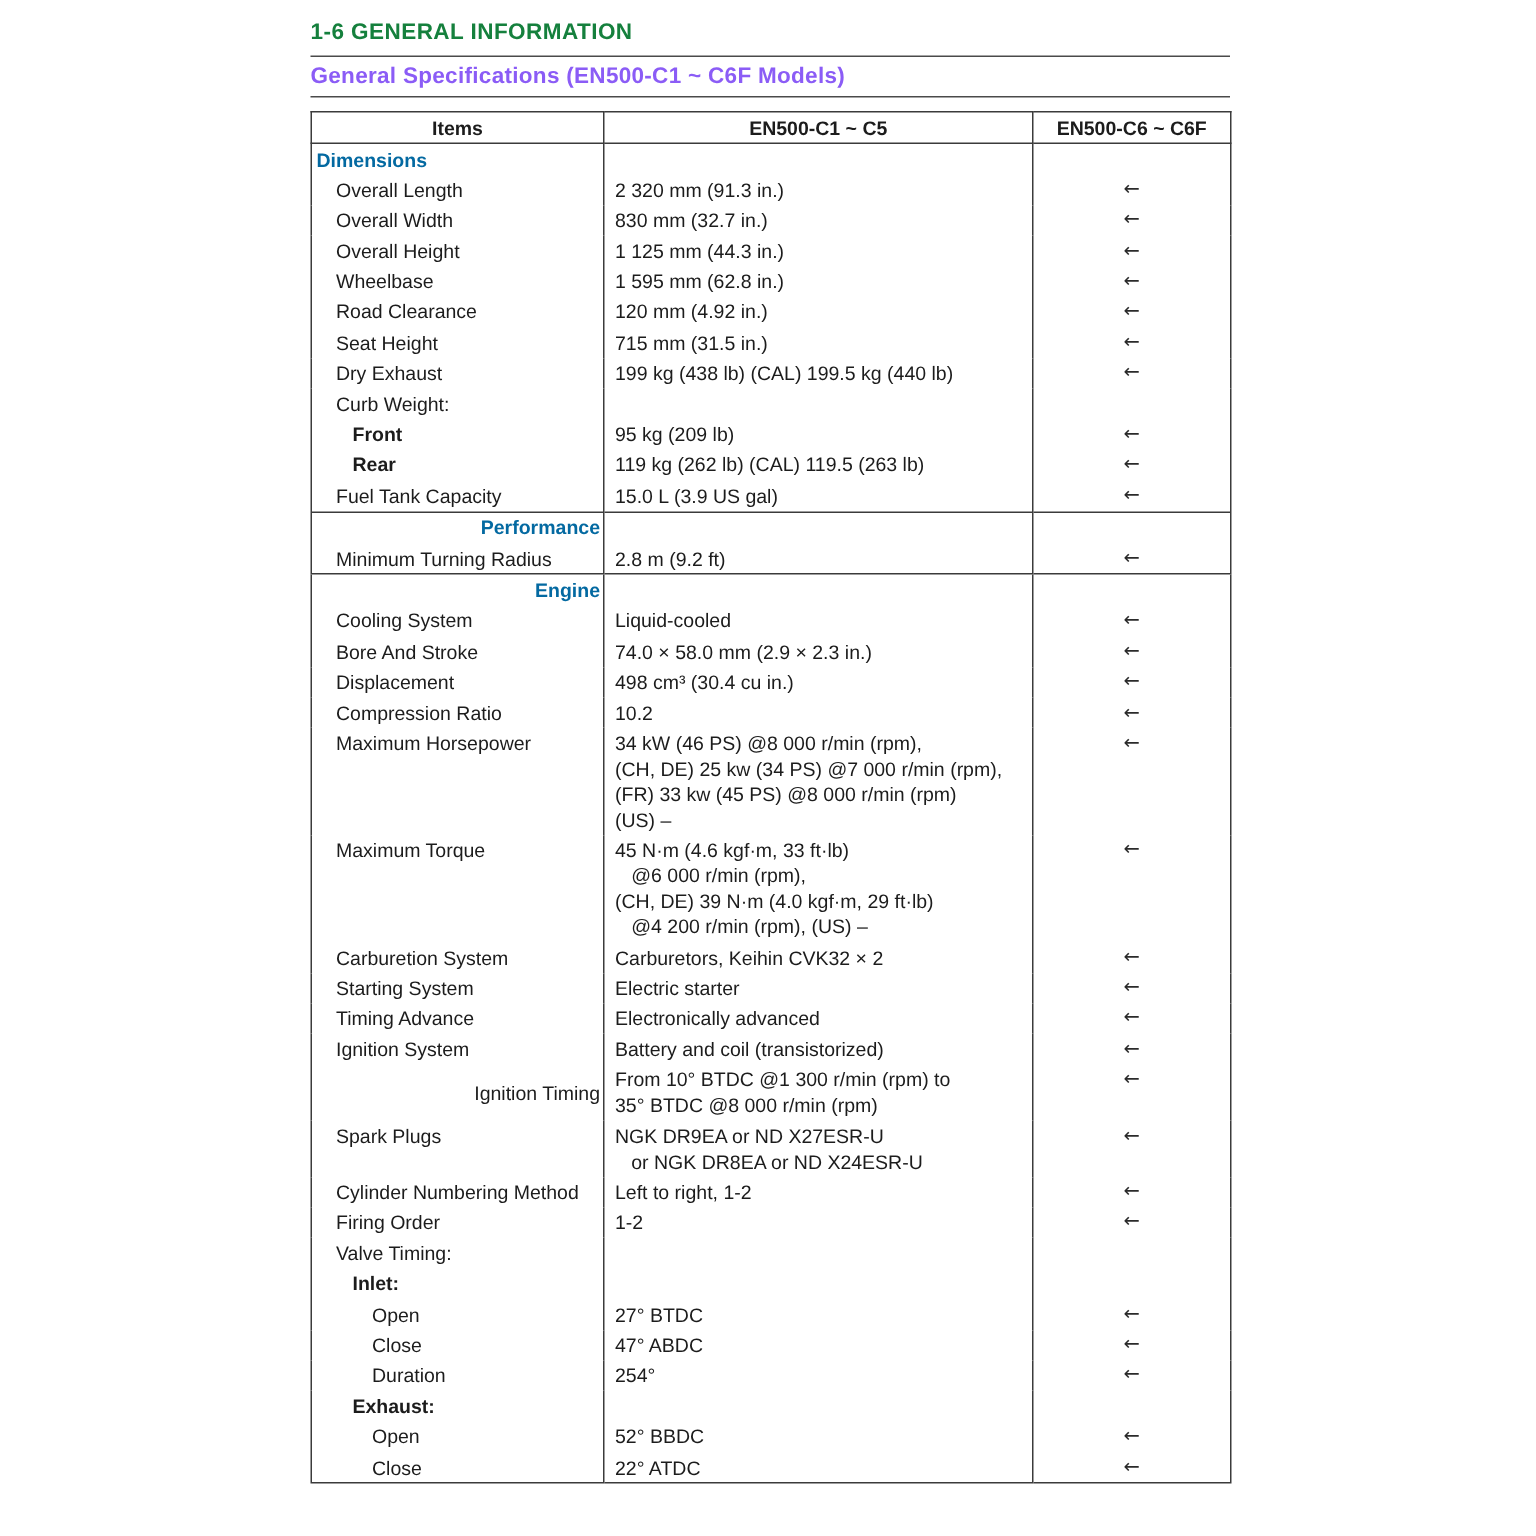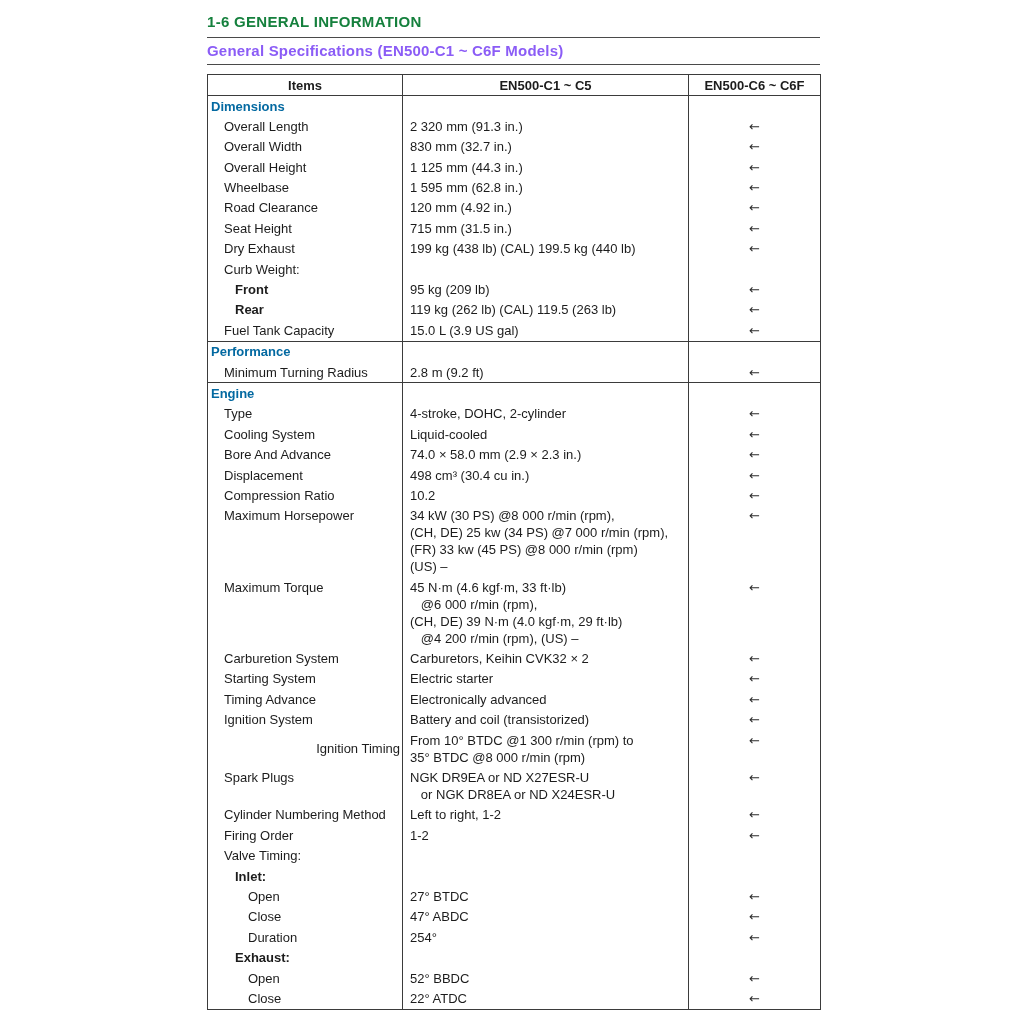--- a/index.html
+++ b/index.html
@@ -86,21 +86,21 @@
   }
   td.arrow {
     text-align: center;
     padding-left: 0;
     padding-right: 0;
     font-family: "DejaVu Sans", sans-serif;
     font-size: 13px;
     color: #2a2a2a;
   }
   tr.section td.item { font-weight: bold; padding-left: 3px; color: #0369a1; }
-  tr.sec-border td { border-top: 1.3px solid #3b3b3b; }
+  tr.sec-border td { border-top: 1.3px solid #3b3b3b; text-align: right; }
   tr.label-middle td.item { vertical-align: middle; text-align: right; }
 </style>
 </head>
 <body>
 
 <div class="page">
   <h1 class="page-title">1-6 GENERAL INFORMATION</h1>
   <div class="rule rule-title"></div>
   <h2 class="section-title">General Specifications (EN500-C1 ~ C6F Models)</h2>
   <div class="rule rule-subtitle"></div>
@@ -188,47 +188,42 @@
           <td class="item i1">Minimum Turning Radius</td>
           <td class="value">2.8 m (9.2 ft)</td>
           <td class="arrow">←</td>
         </tr>
         <tr class="section sec-border">
           <td class="item i0">Engine</td>
           <td class="value"></td>
           <td class="arrow"></td>
         </tr>
         <tr>
-          <td class="item i1">Type</td>
-          <td class="value">4-stroke, DOHC, 2-cylinder</td>
-          <td class="arrow">←</td>
-        </tr>
-        <tr>
           <td class="item i1">Cooling System</td>
           <td class="value">Liquid-cooled</td>
           <td class="arrow">←</td>
         </tr>
         <tr>
-          <td class="item i1">Bore And Advance</td>
+          <td class="item i1">Bore And Stroke</td>
           <td class="value">74.0 × 58.0 mm (2.9 × 2.3 in.)</td>
           <td class="arrow">←</td>
         </tr>
         <tr>
           <td class="item i1">Displacement</td>
           <td class="value">498 cm³ (30.4 cu in.)</td>
           <td class="arrow">←</td>
         </tr>
         <tr>
           <td class="item i1">Compression Ratio</td>
           <td class="value">10.2</td>
           <td class="arrow">←</td>
         </tr>
         <tr>
           <td class="item i1">Maximum Horsepower</td>
-          <td class="value">34 kW (30 PS) @8 000 r/min (rpm),
+          <td class="value">34 kW (46 PS) @8 000 r/min (rpm),
 (CH, DE) 25 kw (34 PS) @7 000 r/min (rpm),
 (FR) 33 kw (45 PS) @8 000 r/min (rpm)
 (US) –</td>
           <td class="arrow">←</td>
         </tr>
         <tr>
           <td class="item i1">Maximum Torque</td>
           <td class="value">45 N·m (4.6 kgf·m, 33 ft·lb)
    @6 000 r/min (rpm),
 (CH, DE) 39 N·m (4.0 kgf·m, 29 ft·lb)

